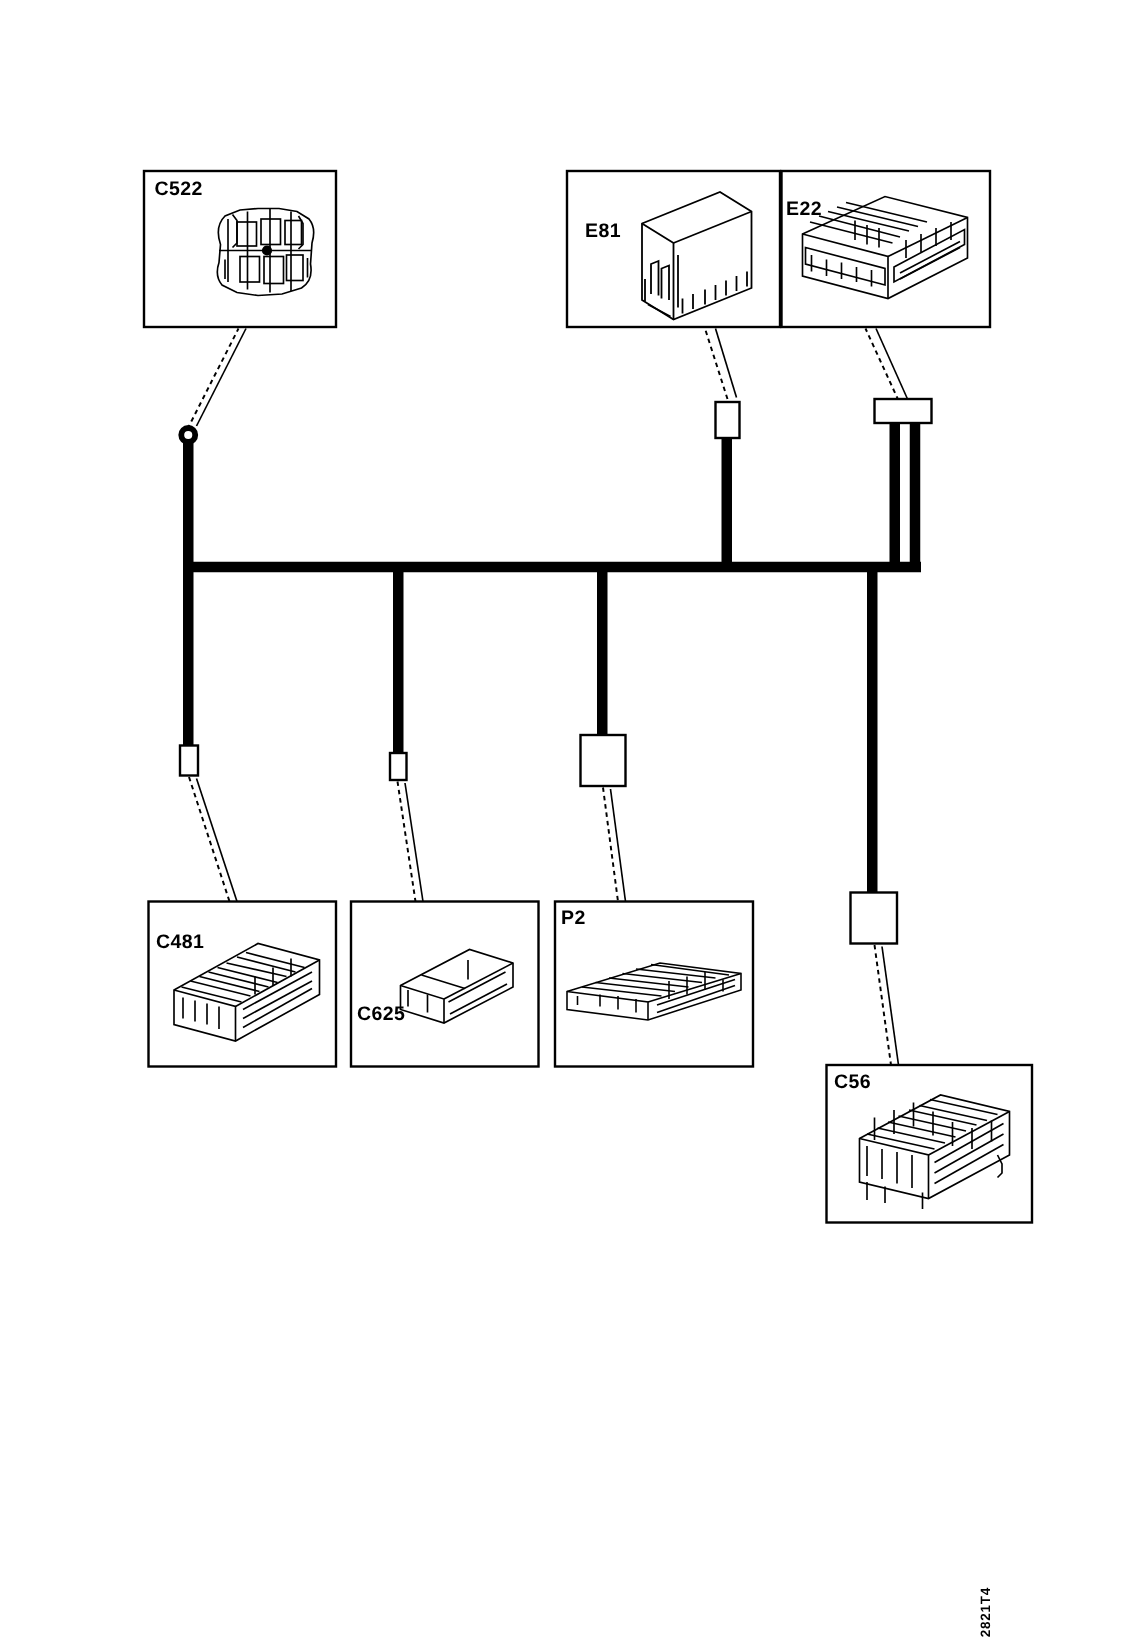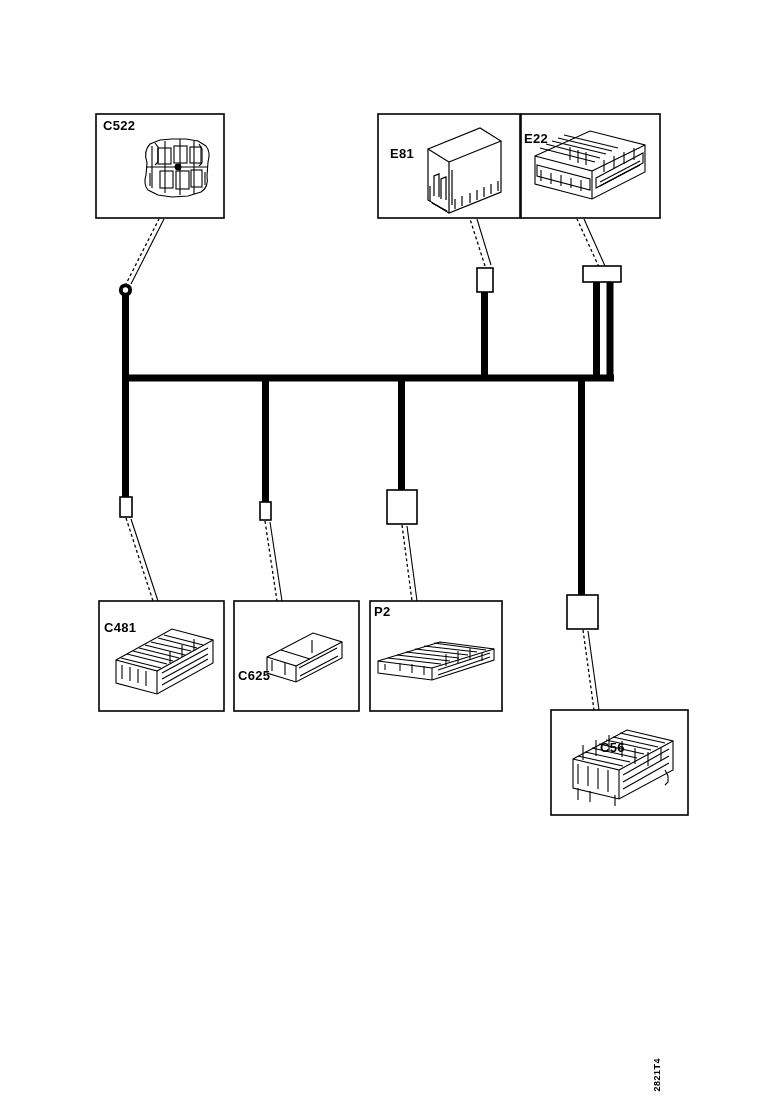--- a/index.html
+++ b/index.html
@@ -254,17 +254,17 @@
     </g>
 
   </svg>
 
   <div class="ref-label" style="left:103px;top:119px;">C522</div>
   <div class="ref-label" style="left:390px;top:119px;margin-top:28px;">E81</div>
   <div class="ref-label" style="left:524px;top:132px;">E22</div>
   <div class="ref-label" style="left:104px;top:609px;margin-top:12px;">C481</div>
   <div class="ref-label" style="left:238px;top:626px;margin-top:43px;">C625</div>
   <div class="ref-label" style="left:374px;top:605px;text-align:right;">P2</div>
-  <div class="ref-label" style="left:556px;top:741px;margin-left:44px;">C56</div>
+  <div class="ref-label" style="left:556px;top:714px;">C56</div>
 
   <div class="corner-code">2821T4</div>
 
 </div>
 
 </body></html>

